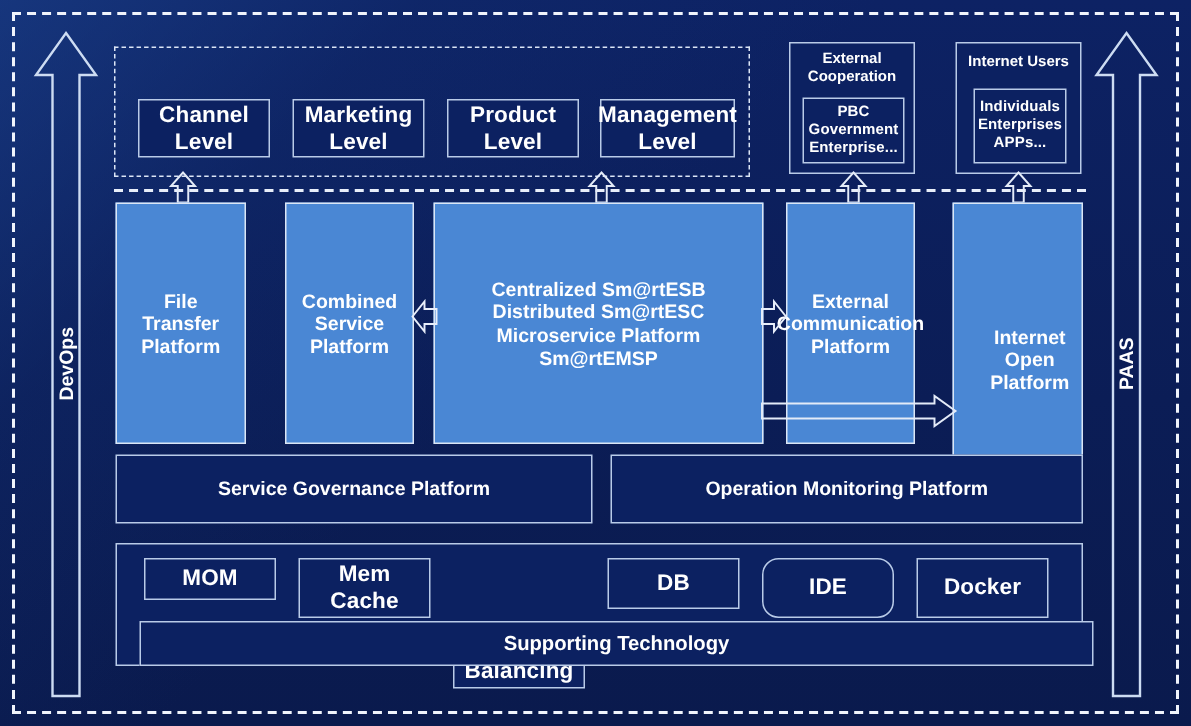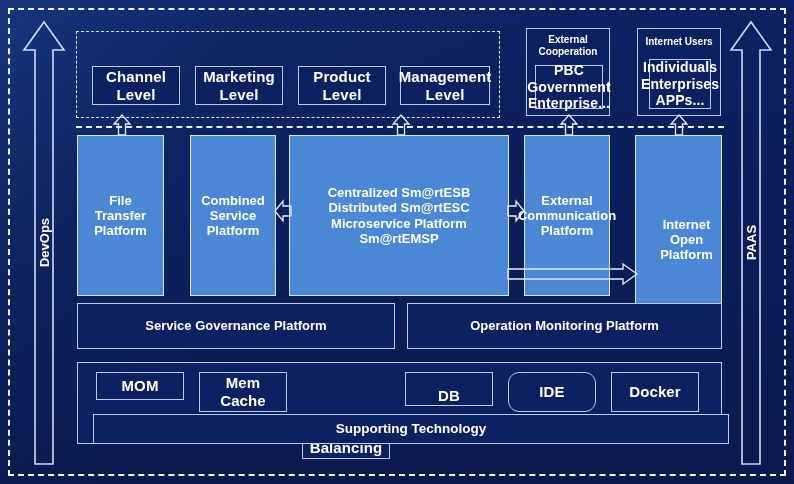--- a/index.html
+++ b/index.html
@@ -57,21 +57,21 @@
     left: 8px;
     top: 8px;
     width: 778px;
     height: 468px;
     box-sizing: border-box;
     border: 2px dashed #f0f4fc;
   }
 
   
   .t-small   { font-size: 15px;  font-weight: bold; letter-spacing: .1px; }
-  .t-smaller { font-size: 14px;    font-weight: bold; letter-spacing: .1px; }
+  .t-smaller { font-size: 10px;    font-weight: bold; letter-spacing: .1px; }
   .t-big     { font-size: 13px;   font-weight: bold; }
   .t-bold13  { font-size: 13.5px; font-weight: bold; }
   .t-head    { font-size: 10px;   font-weight: bold; }
 
   
   .varrow {
     position: absolute;
   }
   .vlabel {
     position: absolute;
@@ -231,21 +231,21 @@
     <span>MOM</span>
   </div>
   <div class="box navy t-small multiline" style="left:199px; top:372px; width:88px; height:40px;">
     <span>Mem
 Cache</span>
   </div>
   <div class="box navy t-small multiline" style="left:302px; top:372px; width:88px; height:40px;margin-top:47px;">
     <span>Load
 Balancing</span>
   </div>
-  <div class="box navy t-small" style="left:405px; top:372px; width:88px; height:34px;align-items:flex-end;">
+  <div class="box navy t-small" style="left:405px; top:372px; width:88px; height:34px;">
     <span>DB</span>
   </div>
   <div class="box navy t-small" style="left:508px; top:372px; width:88px; height:40px;border-radius:11px;">
     <span>IDE</span>
   </div>
   <div class="box navy t-small" style="left:611px; top:372px; width:88px; height:40px;">
     <span>Docker</span>
   </div>
 
   <div class="box navy t-bold13" style="left:93px; top:414px; width:636px; height:30px;">

